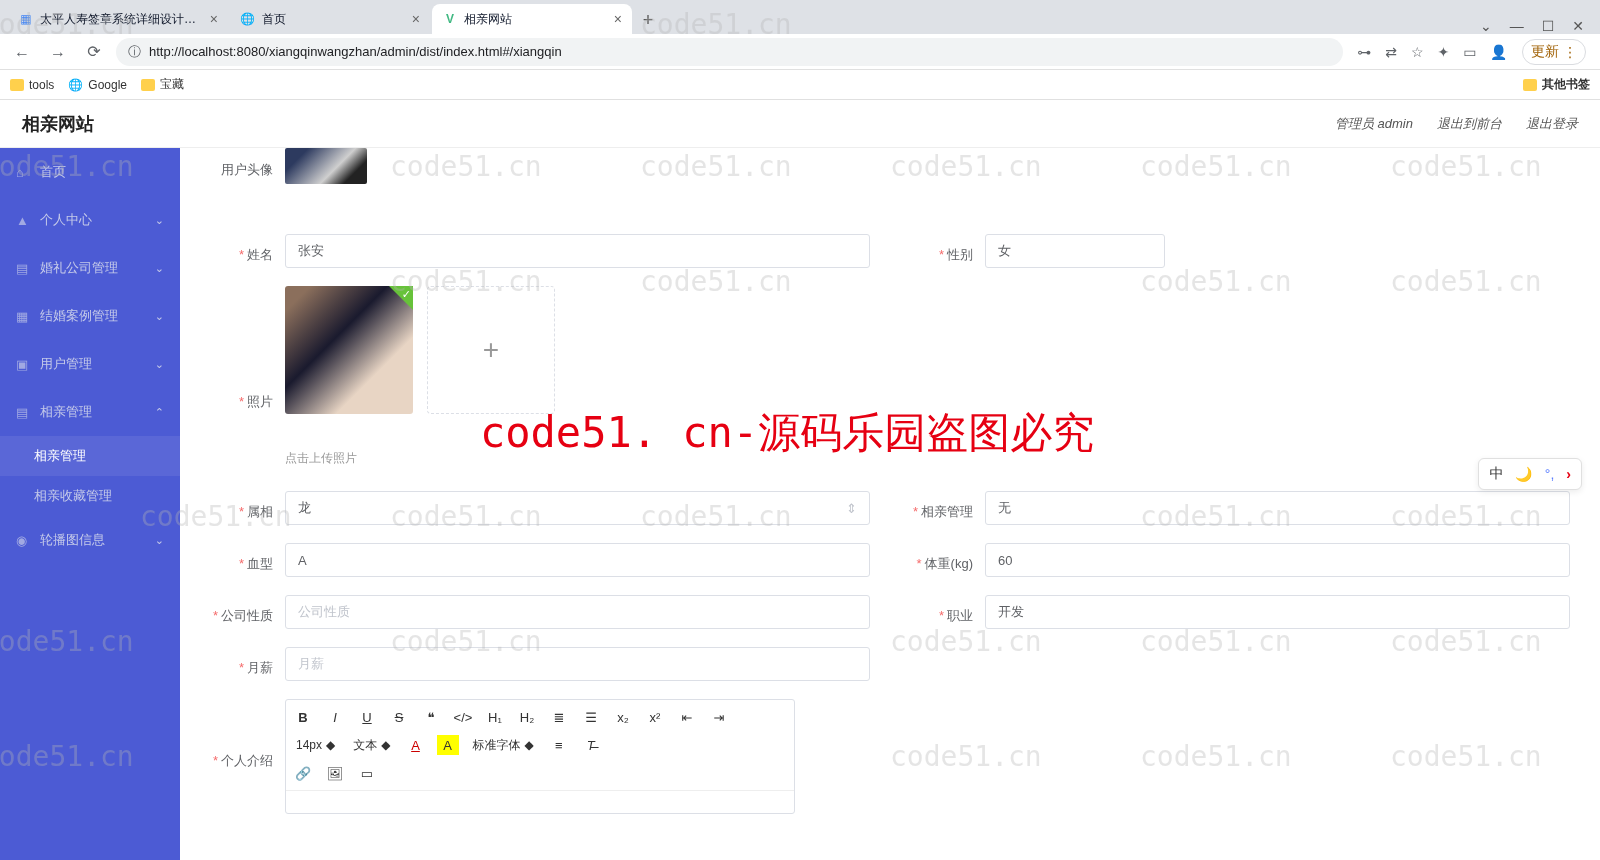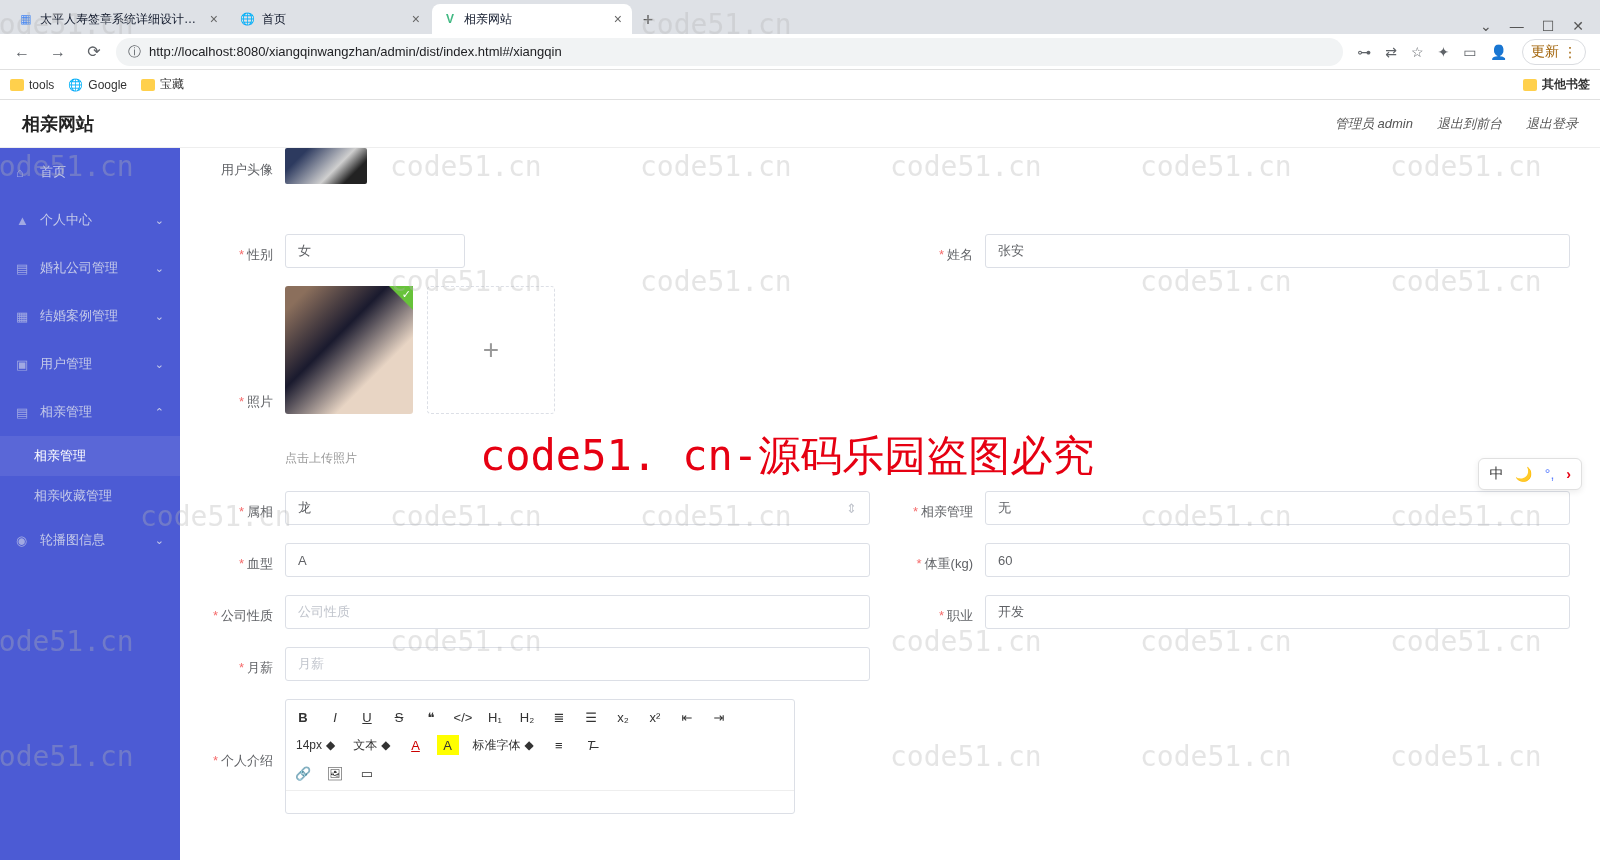--- a/index.html
+++ b/index.html
@@ -1,21 +1,21 @@
 <!DOCTYPE html>
 <html><head>
 <meta charset="utf-8">
 <style>
 * { margin: 0; padding: 0; box-sizing: border-box; font-family: -apple-system, BlinkMacSystemFont, "Segoe UI", "Microsoft YaHei", sans-serif; }
 body { background: #fff; overflow: hidden; width: 1600px; height: 860px; position: relative; }
 
 
 .watermark { position: absolute; top: 0; left: 0; width: 100%; height: 100%; pointer-events: none; z-index: 1; }
 .wm-text { position: absolute; color: rgba(180,180,180,0.35); font-size: 28px; font-family: monospace; white-space: nowrap; }
-.wm-red { position: absolute; top: 428px; left: 480px; color: #e60012; font-size: 42px; font-weight: 500; font-family: "Microsoft YaHei", monospace; z-index: 20; }
+.wm-red { position: absolute; top: 405px; left: 480px; color: #e60012; font-size: 42px; font-weight: 500; font-family: "Microsoft YaHei", monospace; z-index: 20; }
 
 
 .browser-chrome { background: #dee1e6; height: 34px; display: flex; align-items: flex-end; padding: 0 8px; }
 .tab { background: #fff; height: 30px; border-radius: 8px 8px 0 0; display: flex; align-items: center; padding: 0 10px; font-size: 12px; margin-right: 2px; min-width: 200px; max-width: 220px; gap: 6px; position: relative; }
 .tab.inactive { background: transparent; }
 .tab .favicon { width: 16px; height: 16px; display: inline-flex; align-items: center; justify-content: center; font-size: 12px; }
 .tab .tab-title { flex: 1; white-space: nowrap; overflow: hidden; text-overflow: ellipsis; color: #0f172a; }
 .tab .tab-close { color: #666; cursor: pointer; font-size: 14px; }
 .new-tab { width: 28px; height: 28px; display: flex; align-items: center; justify-content: center; color: #555; font-size: 18px; cursor: pointer; }
 .window-controls { margin-left: auto; display: flex; gap: 18px; padding-right: 8px; color: #555; }
@@ -264,29 +264,29 @@
         <div class="form-item full">
           <div class="label"><span>用户头像</span></div>
           <div class="control">
               <div class="avatar-img"></div>
             </div>
         </div>
       </div>
 
       <div class="form-row" style="margin-top:50px">
         <div class="form-item half">
+          <div class="label"><span class="req">*</span><span>姓名</span></div>
+          <div class="control">
+              <div class="input">张安</div>
+            </div>
+        </div>
+        <div class="form-item half">
           <div class="label"><span class="req">*</span><span>性别</span></div>
           <div class="control">
               <div class="input" style="width:180px">女</div>
-            </div>
-        </div>
-        <div class="form-item half">
-          <div class="label"><span class="req">*</span><span>姓名</span></div>
-          <div class="control">
-              <div class="input">张安</div>
             </div>
         </div>
       </div>
 
       <div class="form-row">
         <div class="form-item full">
           <div class="label" style="padding-top:50px"><span class="req">*</span><span>照片</span></div>
           <div class="control">
             <div class="photo-wrap">
               <div class="photo-thumb">

